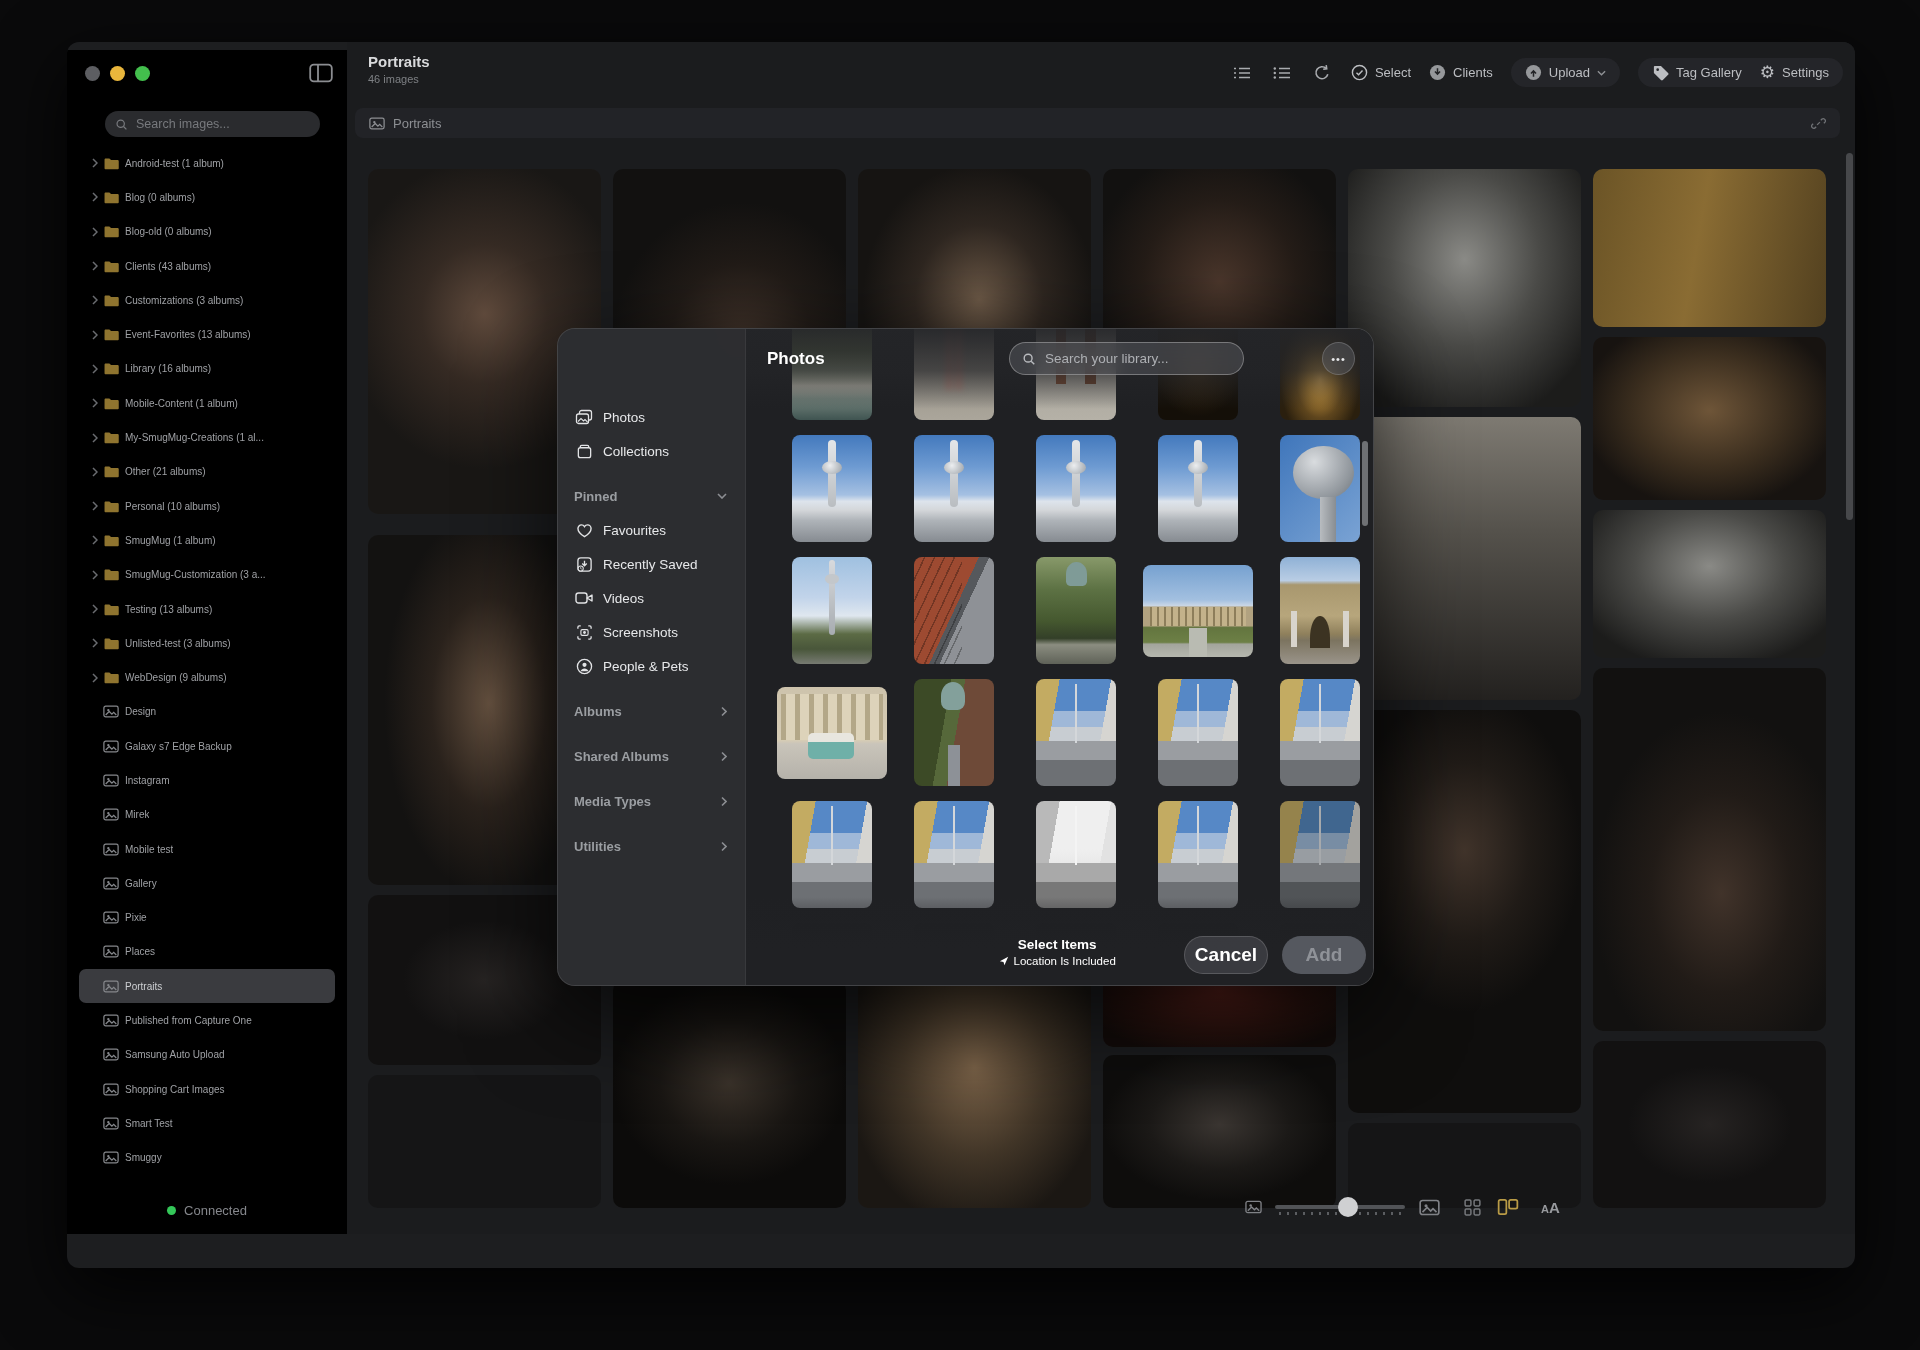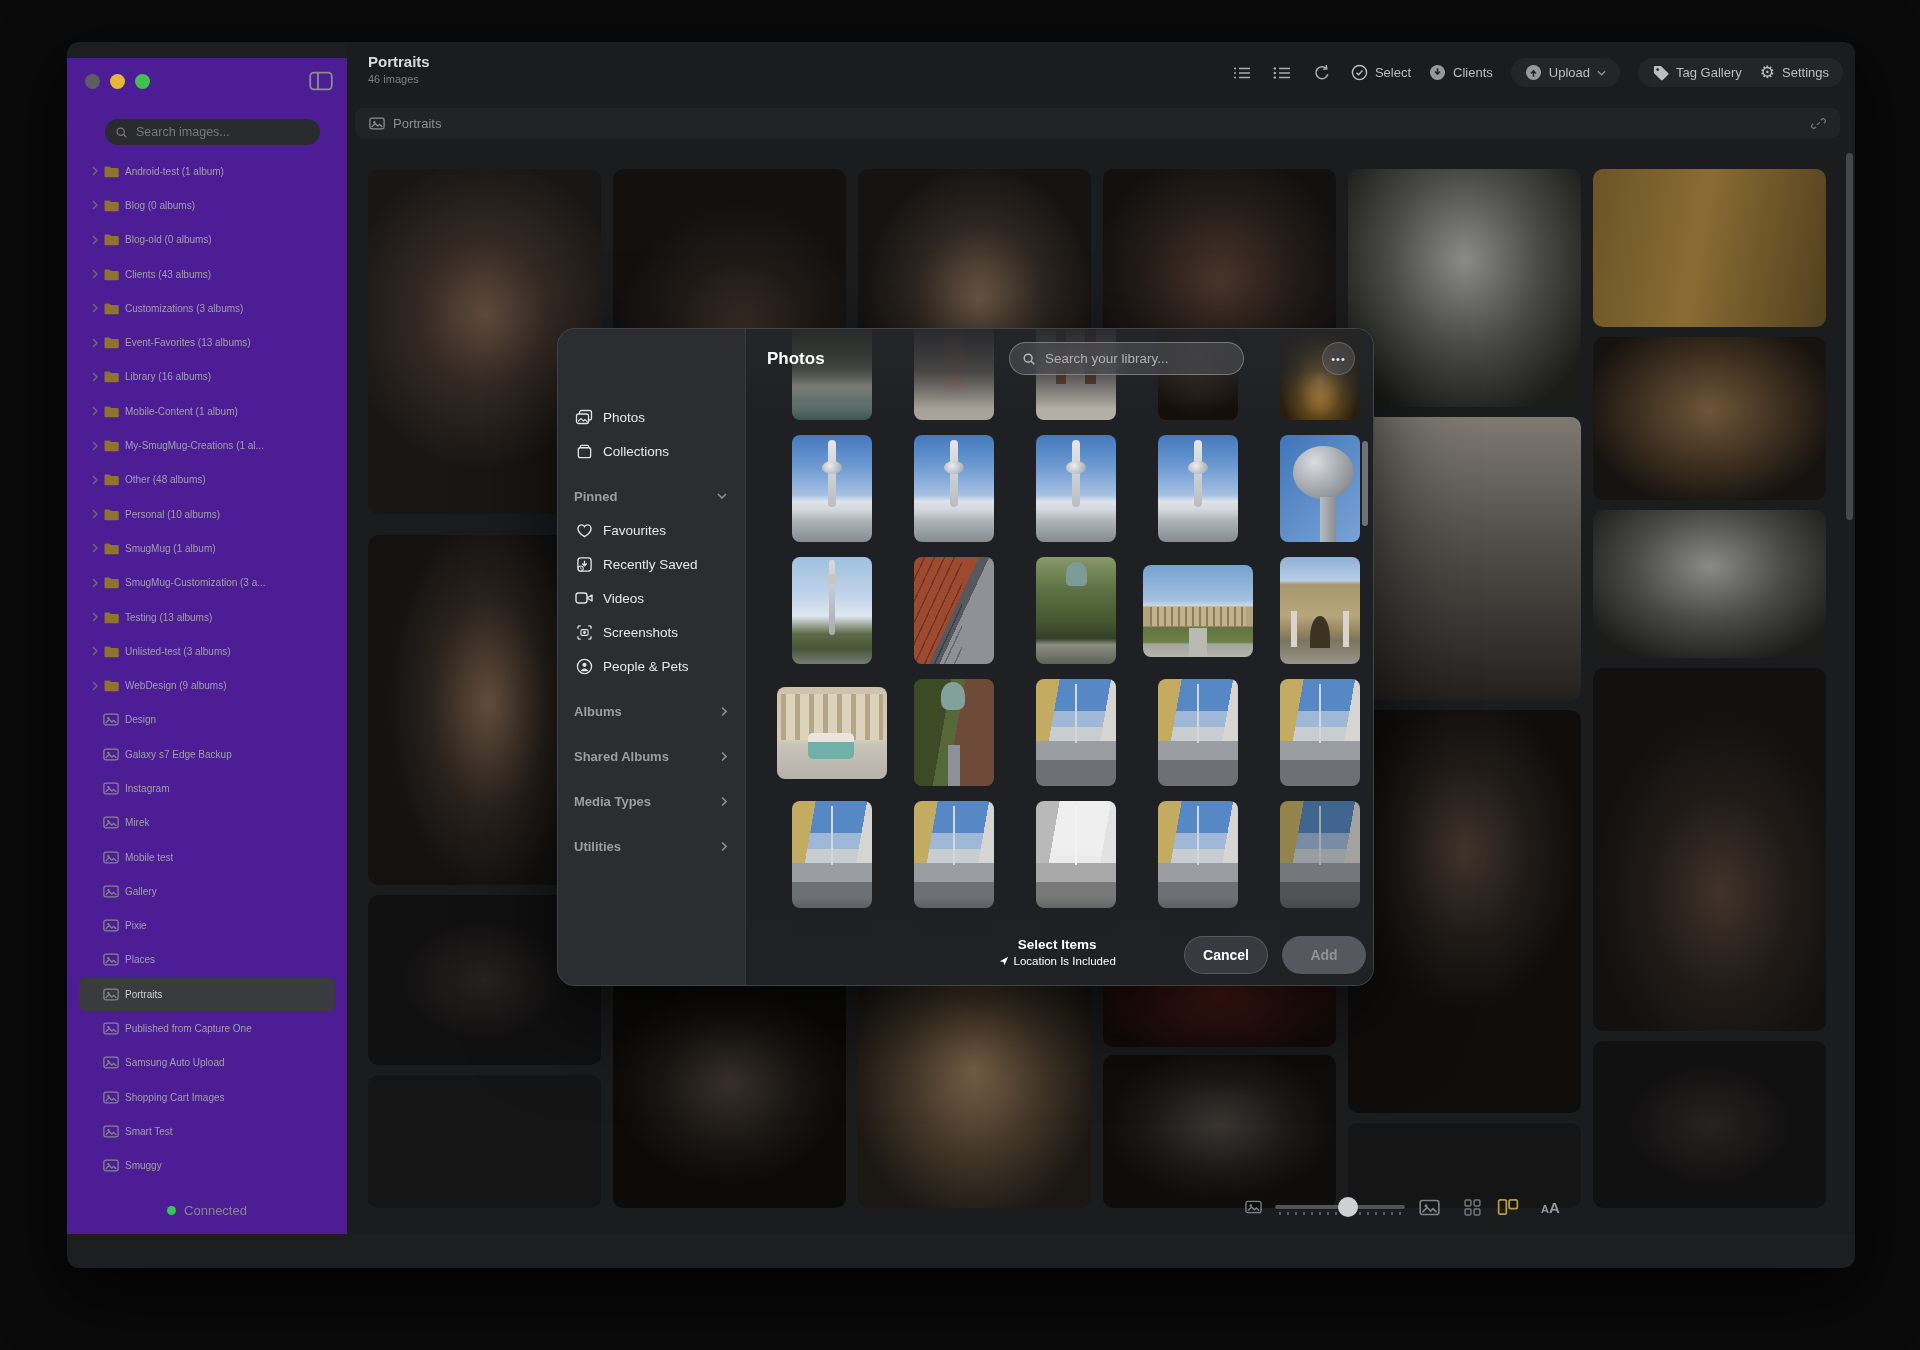--- a/index.html
+++ b/index.html
@@ -5,21 +5,21 @@
   html,body{margin:0;padding:0;background:#09090a;}
   *{box-sizing:border-box;}
   .stage{position:relative;width:1920px;height:1350px;background:#0a0a0b;overflow:hidden;
          font-family:"Liberation Sans","DejaVu Sans",sans-serif;-webkit-font-smoothing:antialiased;}
 
   
   .window{position:absolute;left:67px;top:42px;width:1788px;height:1226px;border-radius:12px;
           background:#1d1e20;overflow:hidden;box-shadow:0 22px 70px rgba(0,0,0,.85);}
 
   
-  .sidebar{position:absolute;left:0;top:16px;width:280px;bottom:34px;background:#4c1d95;z-index:4;}
+  .sidebar{position:absolute;left:0;top:8px;width:280px;bottom:34px;background:#000000;z-index:4;}
   .traffic{position:absolute;left:18px;top:16px;display:flex;gap:10px;}
   .tl-dot{width:15px;height:15px;border-radius:50%;}
   .tl-close{background:#5d5e62;}
   .tl-min{background:#e9b63c;}
   .tl-zoom{background:#43bf4d;}
   .sb-toggle{position:absolute;left:242px;top:13px;width:26px;height:22px;color:#8b8d91;cursor:pointer;}
   .search-box{position:absolute;left:38px;top:61px;width:215px;height:26px;border-radius:13px;
               background:#2a2b2e;display:flex;align-items:center;padding:0 10px;gap:6px;color:#77797d;}
   .search-box input{background:transparent;border:none;outline:none;color:#9b9da1;font-size:12.5px;width:100%;}
   .search-box input::placeholder{color:#77797d;}
@@ -182,21 +182,21 @@
   .p-search input::placeholder{color:#aeb0b4;}
   .p-more{position:absolute;right:18px;top:13px;width:33px;height:33px;border-radius:50%;
       background:rgba(84,86,91,.55);border:1px solid rgba(255,255,255,.18);display:flex;align-items:center;
       justify-content:center;color:#e8e9eb;font-size:11px;letter-spacing:1px;cursor:pointer;}
 
   .picker-foot{position:absolute;left:0;right:0;bottom:0;height:88px;z-index:3;
       background:linear-gradient(to top,#202124 42%,rgba(32,33,36,0) 100%);}
   .sel-info{position:absolute;left:50%;transform:translateX(-52%);bottom:18px;text-align:center;color:#fff;}
   .sel-title{font-size:13.5px;font-weight:bold;}
   .sel-loc{font-size:11.5px;margin-top:3px;display:flex;align-items:center;gap:5px;justify-content:center;}
-  .btn{position:absolute;bottom:11px;height:38px;border-radius:19px;border:none;font-size:14px;
+  .btn{position:absolute;bottom:11px;height:38px;border-radius:19px;border:none;font-size:19px;
        font-family:inherit;cursor:pointer;}
   .btn-cancel{right:105px;width:84px;background:rgba(99,101,108,.38);border:1px solid rgba(255,255,255,.16);color:#fff;font-weight:600;}
   .btn-add{right:7px;width:84px;background:#55585f;color:#8f9298;font-weight:600;}
   .picker-scroll{position:absolute;right:5px;top:112px;width:6px;height:85px;border-radius:3px;background:#6f7174;z-index:4;}
 </style>
 </head>
 <body>
 
 <div class="stage">
   <div class="window">
@@ -367,21 +367,21 @@
             <span class="tw">
               <svg viewBox="0 0 6 10" width="6" height="10">
                 <path d="M1 1l4 4-4 4" stroke="currentColor" stroke-width="1.5" fill="none"></path>
               </svg>
             </span>
             <span class="ti folder">
               <svg viewBox="0 0 18 14" width="17" height="13">
                 <path d="M1.5 12V2.8c0-.7.6-1.3 1.3-1.3h3.9l1.8 1.8h7c.7 0 1.3.6 1.3 1.3V12c0 .7-.6 1.3-1.3 1.3H2.8c-.7 0-1.3-.6-1.3-1.3z" fill="currentColor"></path>
               </svg>
             </span>
-            <span class="tl">Other (48 albums)</span>
+            <span class="tl">Other (21 albums)</span>
           </div>
           <div class="tree-item">
             <span class="tw">
               <svg viewBox="0 0 6 10" width="6" height="10">
                 <path d="M1 1l4 4-4 4" stroke="currentColor" stroke-width="1.5" fill="none"></path>
               </svg>
             </span>
             <span class="ti folder">
               <svg viewBox="0 0 18 14" width="17" height="13">
                 <path d="M1.5 12V2.8c0-.7.6-1.3 1.3-1.3h3.9l1.8 1.8h7c.7 0 1.3.6 1.3 1.3V12c0 .7-.6 1.3-1.3 1.3H2.8c-.7 0-1.3-.6-1.3-1.3z" fill="currentColor"></path>

